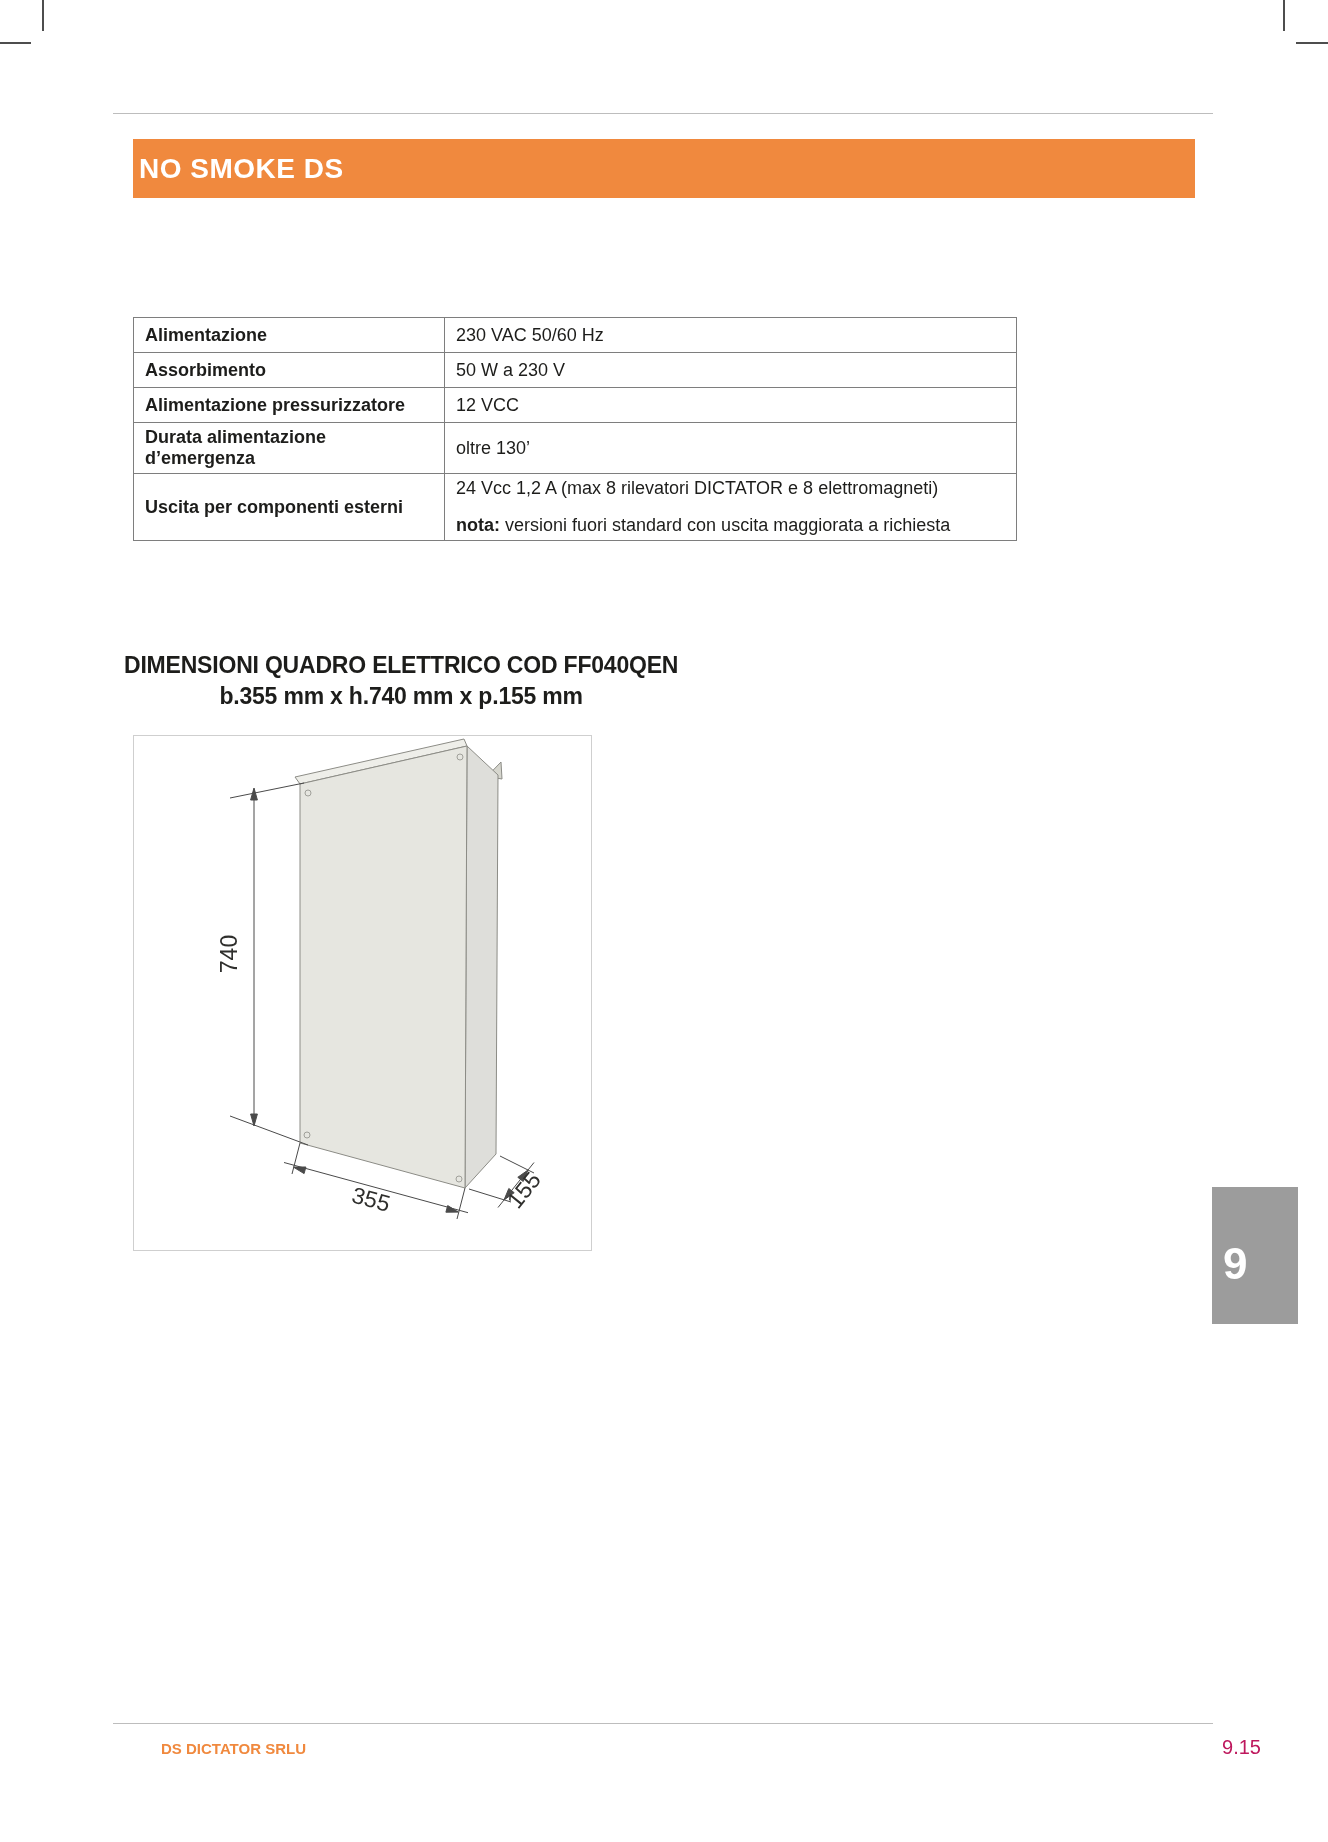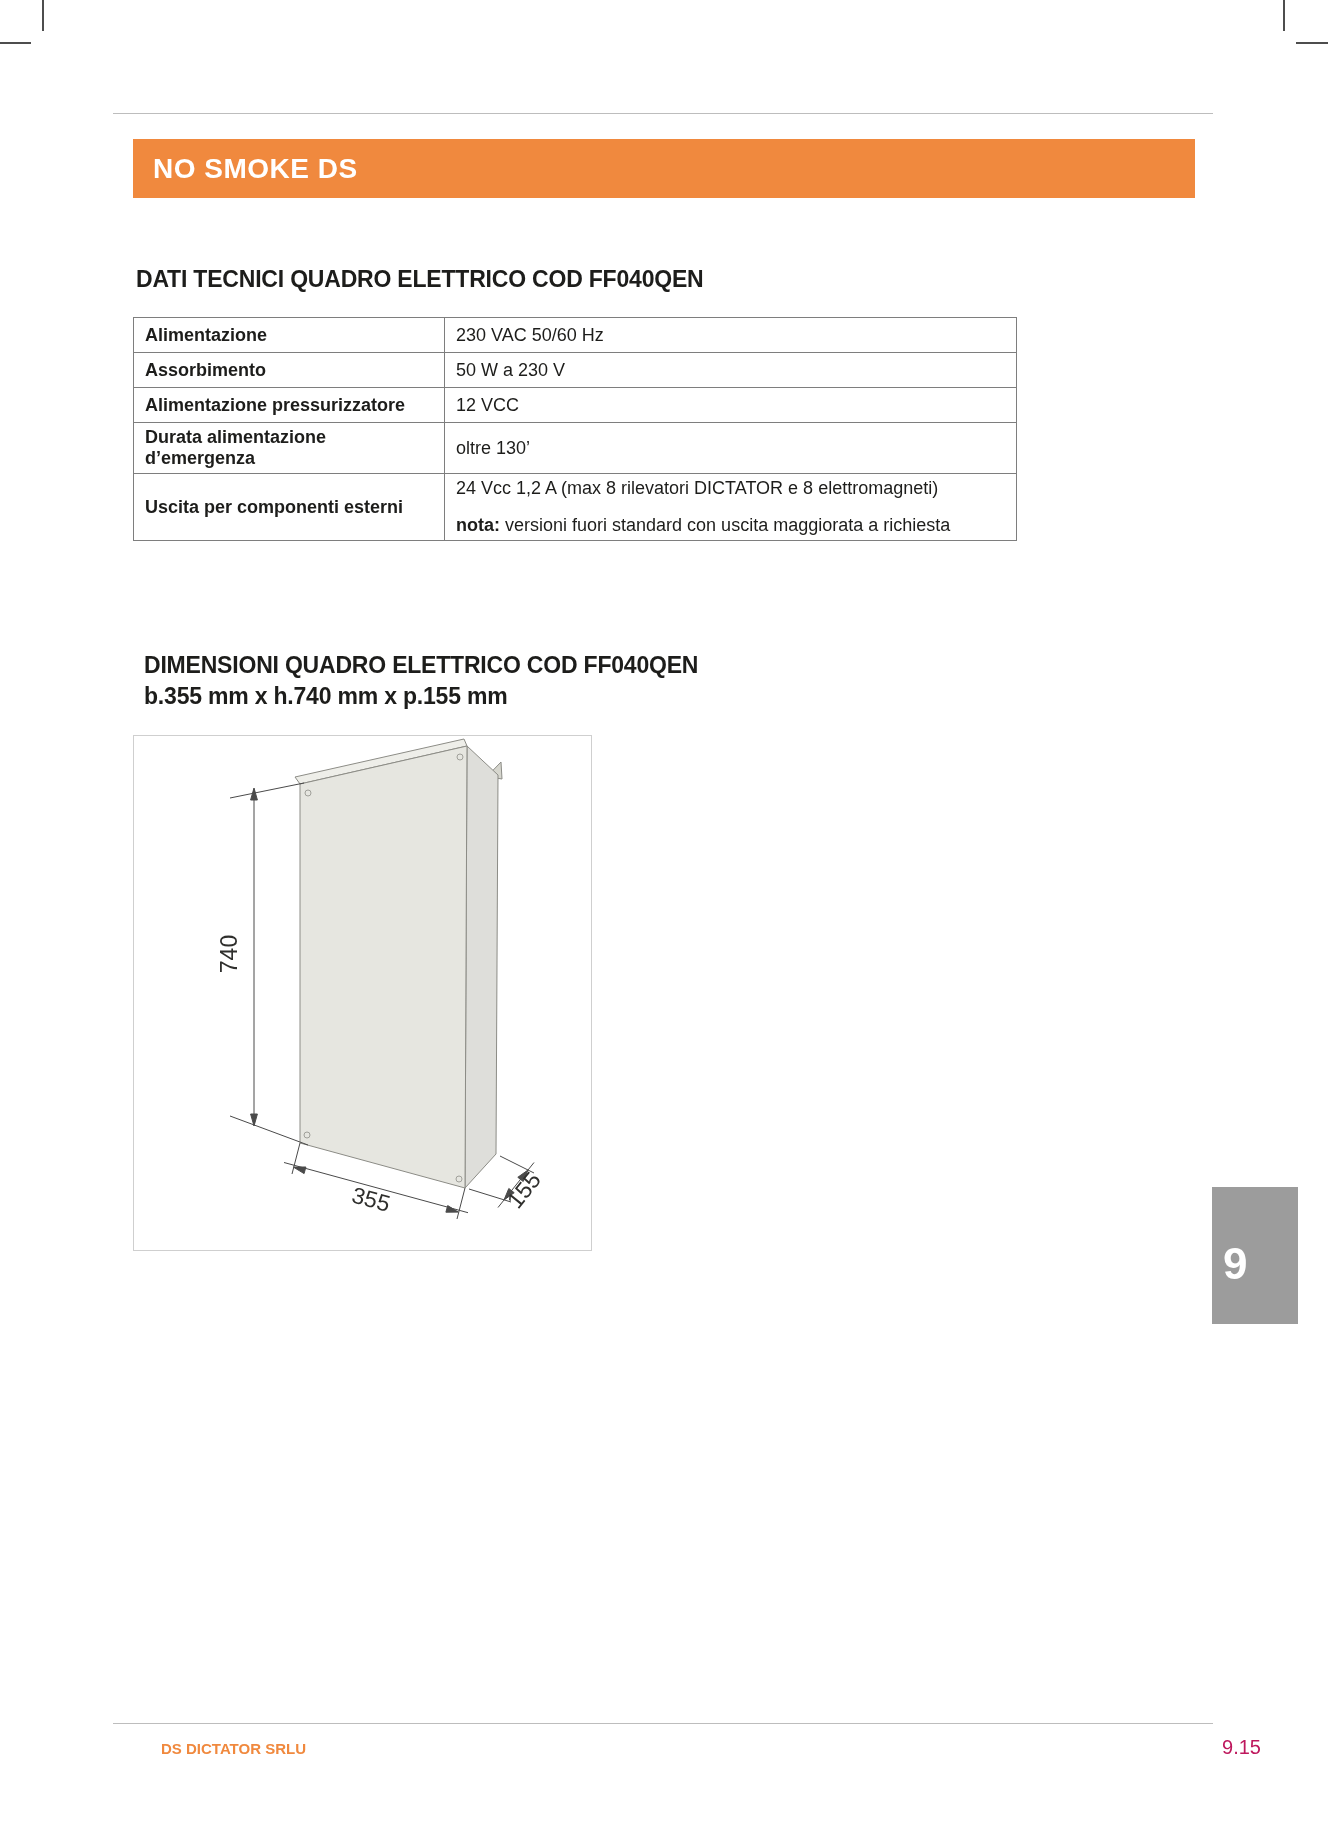--- a/index.html
+++ b/index.html
@@ -3,34 +3,34 @@
 <meta charset="utf-8">
 <style>
   html,body{margin:0;padding:0;background:#ffffff;}
   .page{position:relative;width:1328px;height:1842px;background:#fff;overflow:hidden;
         font-family:"Liberation Sans",sans-serif;color:#1d1d1b;}
   .cropmark{position:absolute;background:#4d4d4d;}
   .rule{position:absolute;height:1px;background:#bdbdbd;}
 
   .band{position:absolute;left:133px;top:139px;width:1062px;height:59px;background:#F0893E;
         display:flex;align-items:center;}
-  .band-label{color:#ffffff;font-weight:bold;font-size:28px;padding-left:20px;letter-spacing:.5px;}
+  .band-label{color:#ffffff;font-weight:bold;font-size:28px;padding-left:6px;letter-spacing:.5px;}
 
   .sec-title{position:absolute;left:136px;font-weight:bold;font-size:23px;letter-spacing:-0.2px;color:#1d1d1b;}
 
   table.spec{position:absolute;left:133px;top:317px;width:884px;border-collapse:collapse;table-layout:fixed;padding-left:15px;}
   table.spec td{border:1px solid #7e7e7e;font-size:18px;color:#1d1d1b;padding:4px 8px 4px 11px;vertical-align:middle;}
   table.spec td.lbl{font-weight:bold;width:291px;}
   table.spec tr.single{height:35px;}
   table.spec tr.double{height:62px;}
   table.spec .line2{margin-top:16px;}
   .b{font-weight:bold;}
 
-  .dim-head{position:absolute;left:144px;top:650px;font-weight:bold;font-size:23px;
-            letter-spacing:-0.2px;line-height:31px;color:#1d1d1b;}
+  .dim-head{position:absolute;left:124px;top:650px;font-weight:bold;font-size:23px;
+            letter-spacing:-0.2px;line-height:31px;color:#1d1d1b;text-align:center;}
 
   .frame{position:absolute;left:133px;top:735px;width:457px;height:514px;border:1px solid #cfcfcf;background:#fff;}
   .frame svg{position:absolute;left:0;top:0;}
   .frame text{font-family:"Liberation Sans",sans-serif;font-size:23px;fill:#2f2f2d;}
 
   .tab9{position:absolute;left:1212px;top:1187px;width:86px;height:137px;background:#9C9C9C;
         display:flex;align-items:center;box-sizing:border-box;padding-left:11px;padding-top:16px;}
   .tab9 .num{color:#ffffff;font-weight:bold;font-size:44px;line-height:1;}
 
   .footer{position:absolute;left:113px;top:1736px;width:1100px;display:flex;align-items:baseline;
@@ -47,21 +47,20 @@
   <div class="cropmark" style="left:0;top:42px;width:31px;height:2px;"></div>
   <div class="cropmark" style="left:1283px;top:0;width:2px;height:31px;"></div>
   <div class="cropmark" style="left:1296px;top:42px;width:32px;height:2px;"></div>
 
   <div class="rule" style="left:113px;top:113px;width:1100px;"></div>
 
   <div class="band">
     <span class="band-label">NO SMOKE DS</span>
   </div>
 
-  <div class="sec-title" style="top:266px;">DATI TECNICI QUADRO ELETTRICO COD FF040QEN</div>
 
   <table class="spec">
     <tbody>
       <tr class="single">
         <td class="lbl">Alimentazione</td>
         <td class="val">230 VAC 50/60 Hz</td>
       </tr>
       <tr class="single">
         <td class="lbl">Assorbimento</td>
         <td class="val">50 W a 230 V</td>

